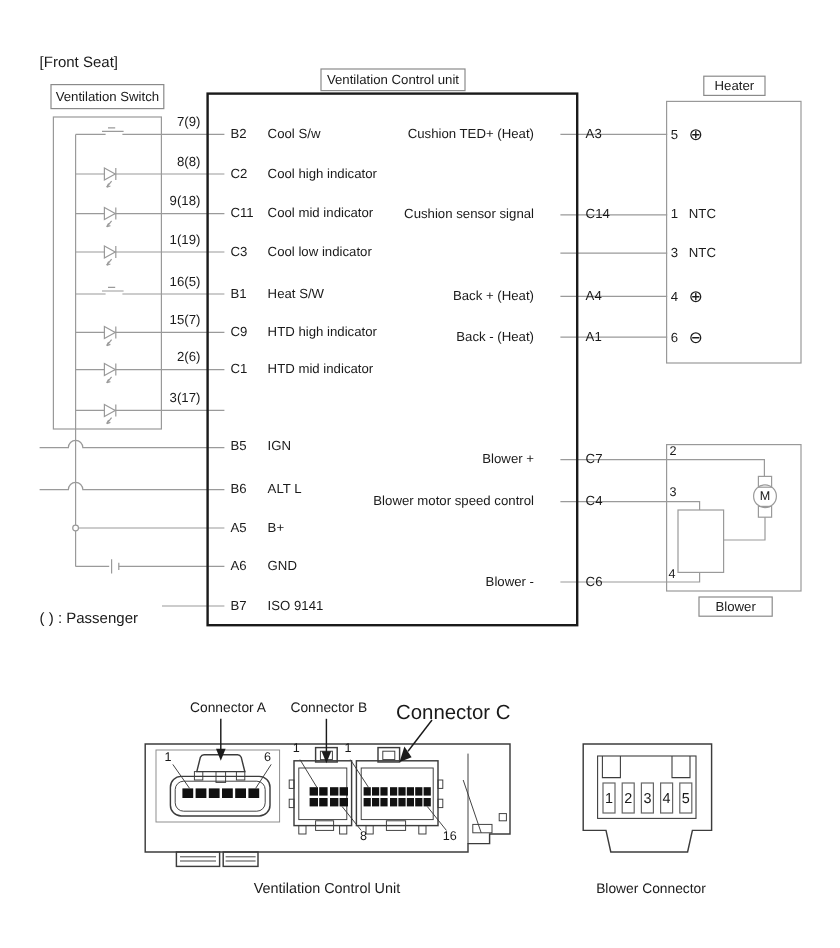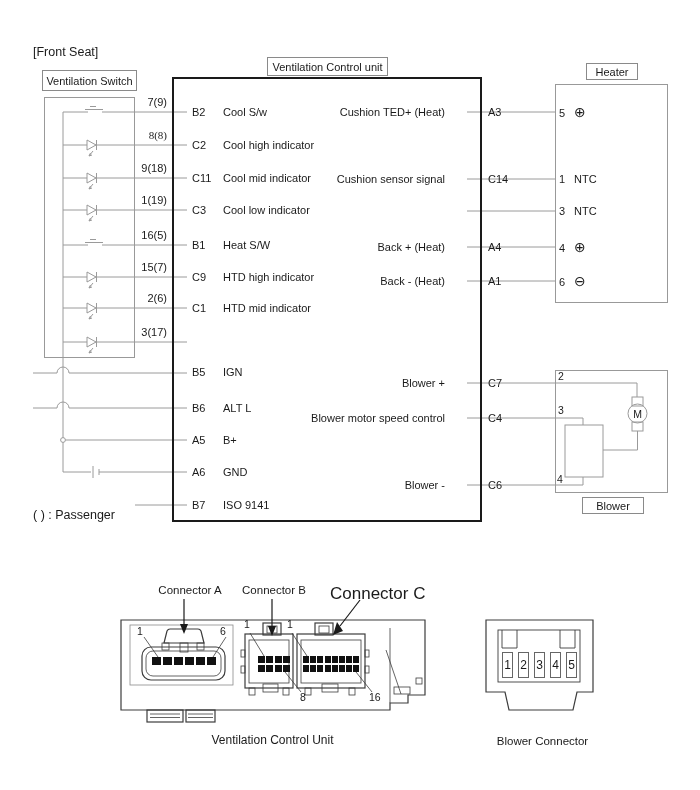--- a/index.html
+++ b/index.html
@@ -231,21 +231,21 @@
 
   <div class="box" style="left:555px;top:370px;width:113px;height:123px;"></div>
   <div class="labelbox" style="left:582px;top:497px;width:62px;height:17px;">
     <span>Blower</span>
   </div>
 
   <div class="abs" style="left:33px;top:45px;font-size:12.5px;">[Front Seat]</div>
   <div class="abs" style="left:33px;top:508px;font-size:12.5px;">( ) : Passenger</div>
 
   <div class="swpin" style="top:96px;">7(9)</div>
-  <div class="swpin" style="top:129px;font-family:Liberation Serif, serif;">8(8)</div>
+  <div class="swpin" style="top:129px;">8(8)</div>
   <div class="swpin" style="top:162px;">9(18)</div>
   <div class="swpin" style="top:194px;">1(19)</div>
   <div class="swpin" style="top:229px;">16(5)</div>
   <div class="swpin" style="top:261px;">15(7)</div>
   <div class="swpin" style="top:292px;">2(6)</div>
   <div class="swpin" style="top:326px;">3(17)</div>
 
   <div class="lrow" style="top:105px;">
       <span class="lcode">B2</span>
       <span class="lname">Cool S/w</span>

